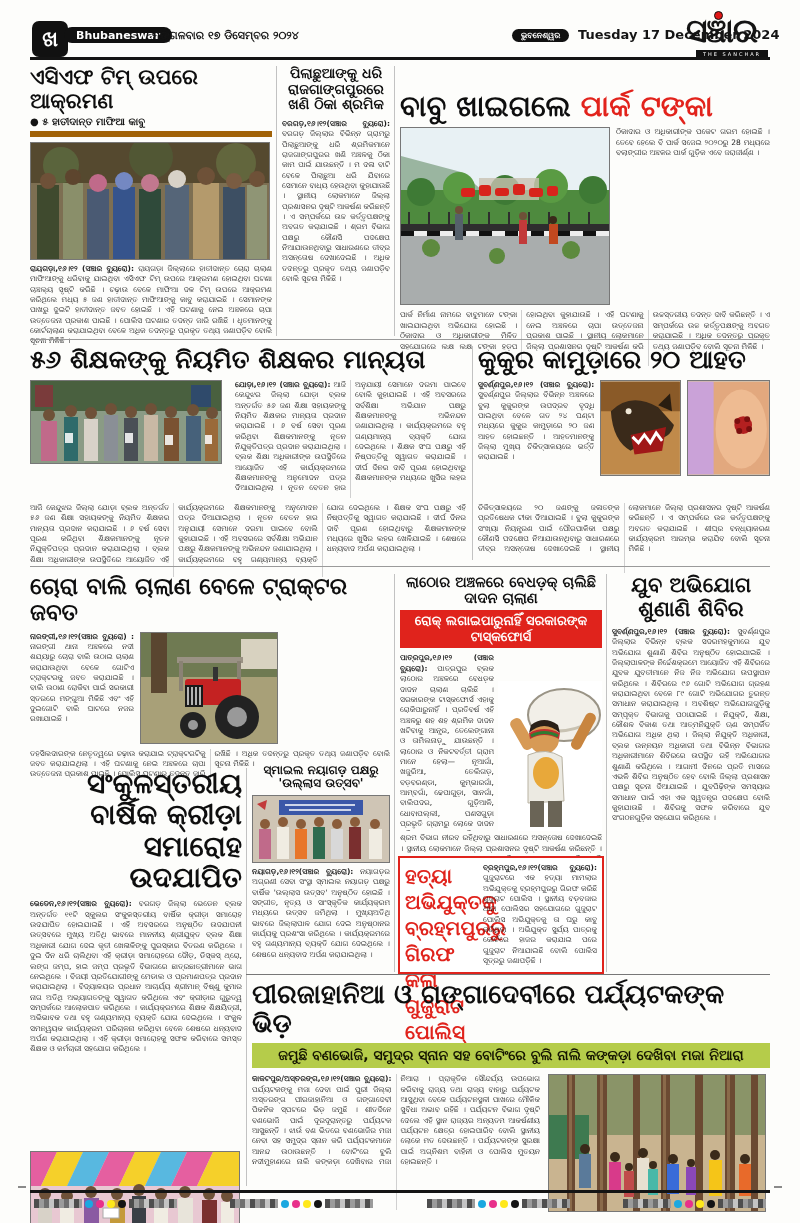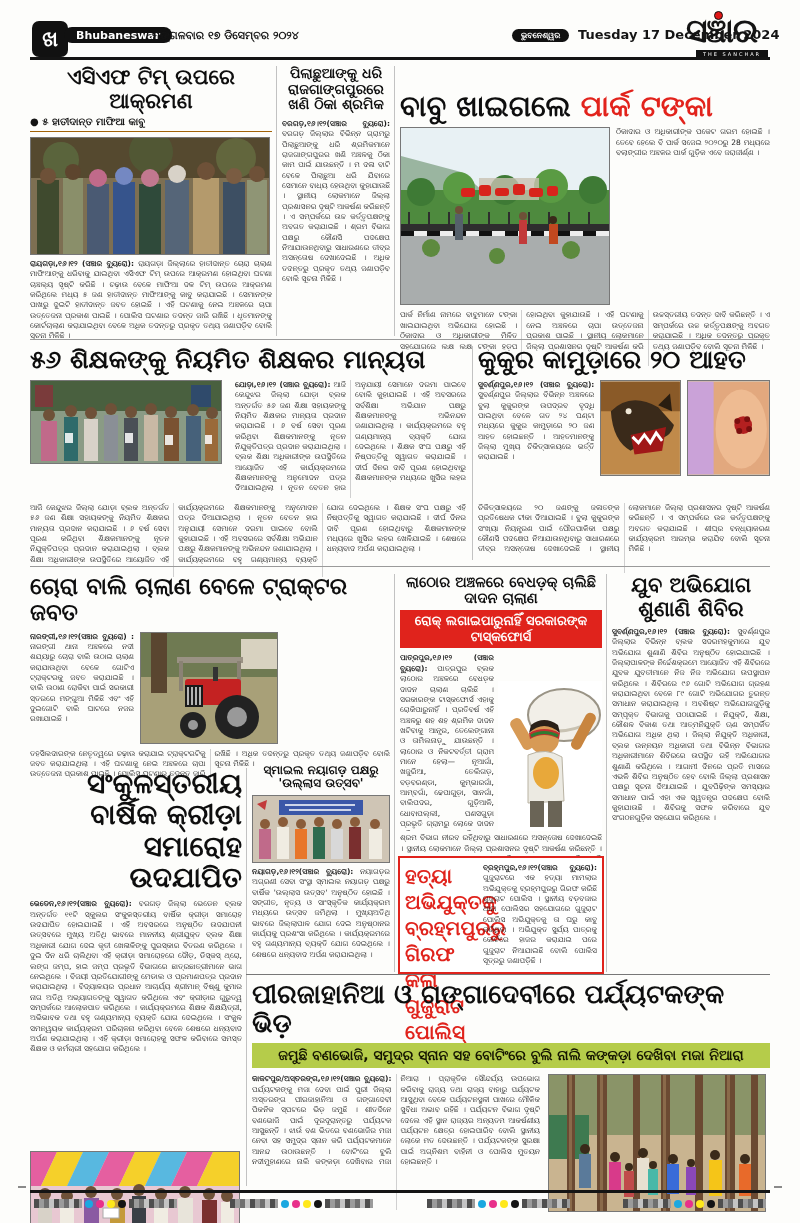--- a/index.html
+++ b/index.html
@@ -18,21 +18,21 @@
   .logo-dot{position:absolute;width:7px;height:7px;border-radius:50%;background:#e01616;border:1px solid #111;}
   .logo-sub{position:absolute;background:#111;color:#fff;font-size:5px;letter-spacing:2px;
         display:flex;align-items:center;justify-content:center;}
   
   .hl{font-weight:bold;color:#0e0e0e;line-height:1.12;}
   .red{color:#e2231c;}
   .body-text{font-size:7.5px;line-height:1.38;text-align:justify;color:#1d1d1d;overflow:hidden;}
   .dateline{font-weight:bold;}
   .cols2{column-count:2;column-gap:9px;column-rule:1px solid #d0d0d0;}
   .cols3{column-count:3;column-gap:9px;column-rule:1px solid #d0d0d0;}
-  .kicker{font-size:10px;font-weight:bold;border-bottom:1px solid #a16207;padding-bottom:3px;}
+  .kicker{font-size:10px;font-weight:bold;border-bottom:6px solid #a16207;padding-bottom:3px;}
   .subbar-red{background:#e0231c;color:#fff;font-weight:bold;font-size:13px;text-align:center;padding:3px 2px;}
   .subbar-green{background:#b5cc4a;color:#141400;font-weight:bold;font-size:14px;text-align:center;padding:4px 2px;}
   .photo{border:1px solid #777;display:block;background:#cfcabc;}
   .redbox{position:absolute;border:2px solid #e0231c;padding:5px;display:flex;gap:6px;background:#fff;}
   .redbox .hl{color:#e0231c;}
   
   .regrow{position:absolute;left:34px;right:34px;top:1199px;display:flex;justify-content:space-between;}
   .reggroup{display:flex;align-items:center;gap:3px;}
   .gbar{width:48px;height:9px;background:repeating-linear-gradient(90deg,#4e4e4e 0 5px,#9b9b9b 5px 10px,#6f6f6f 10px 15px,#c4c4c4 15px 20px);}
   .dot{width:8px;height:8px;border-radius:50%;}
@@ -58,21 +58,21 @@
 
   <div class="abs" style="left:686px;top:14px;width:84px;">
     <div class="logo">ସଞ୍ଚାର</div>
     <div class="logo-dot" style="left:28px;top:-3px;"></div>
     <div class="logo-sub" style="left:10px;top:36px;width:72px;height:8px;">THE SANCHAR</div>
   </div>
 
   <div class="blackbar" style="top:57px;"></div>
 
   <div class="abs" style="left:30px;top:66px;width:242px;height:270px;">
-    <div class="hl" style="font-size:21px;text-align:center;">ଏସିଏଫ ଟିମ୍ ଉପରେ ଆକ୍ରମଣ</div>
+    <div class="hl" style="font-size:21px;">ଏସିଏଫ ଟିମ୍ ଉପରେ ଆକ୍ରମଣ</div>
     <div class="kicker" style="margin-top:3px;">● ୫ ହାତୀଦାନ୍ତ ମାଫିଆ କାବୁ</div>
     <svg class="photo" style="margin-top:5px;" width="238" height="116" viewBox="0 0 238 116">
       <rect width="238" height="116" fill="#7d6f52"></rect>
       <rect width="238" height="40" fill="#55492f"></rect>
       <circle cx="30" cy="22" r="18" fill="#5d7042" opacity=".7"></circle>
         <circle cx="120" cy="14" r="22" fill="#4e6038" opacity=".6"></circle>
       <circle cx="205" cy="20" r="20" fill="#6a7a48" opacity=".6"></circle>
       <rect x="6" y="42" width="22" height="74" fill="#3f4a2e"></rect>
         <circle cx="17" cy="38" r="8" fill="#6e5138"></circle>
       <rect x="32" y="40" width="20" height="76" fill="#8a8f6a"></rect>

